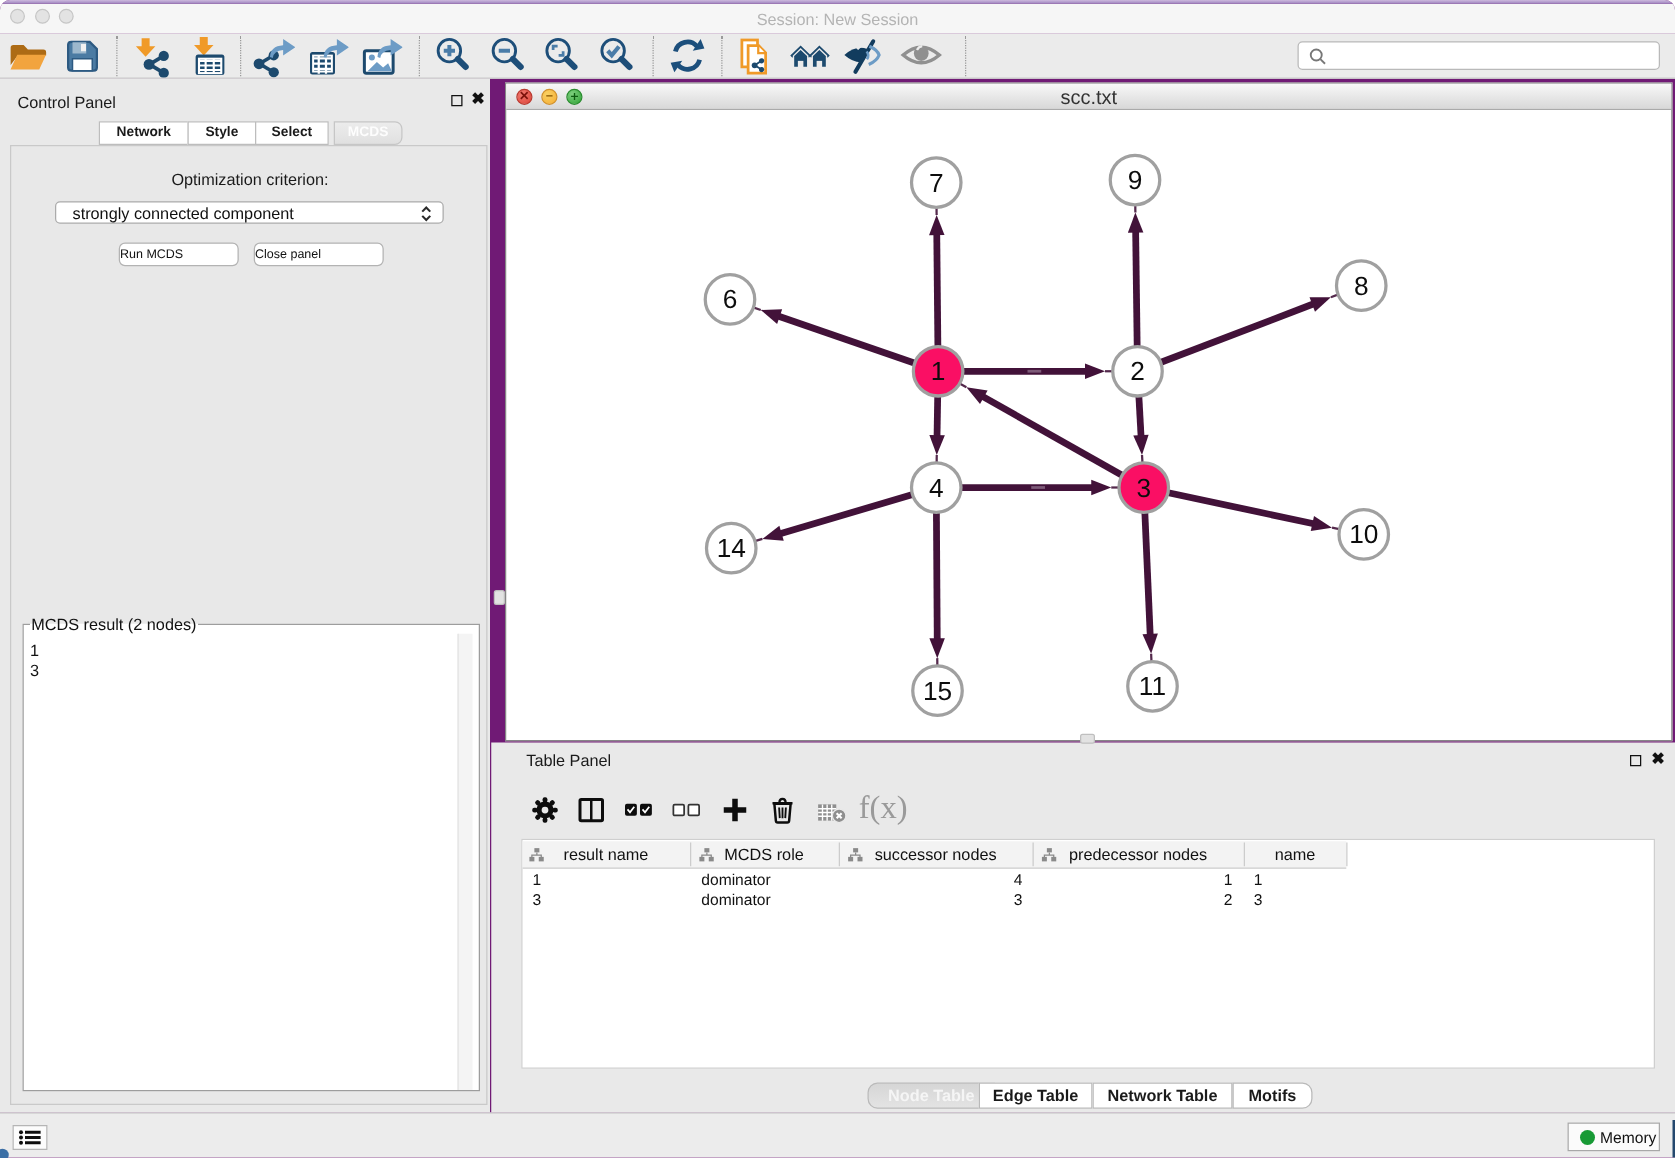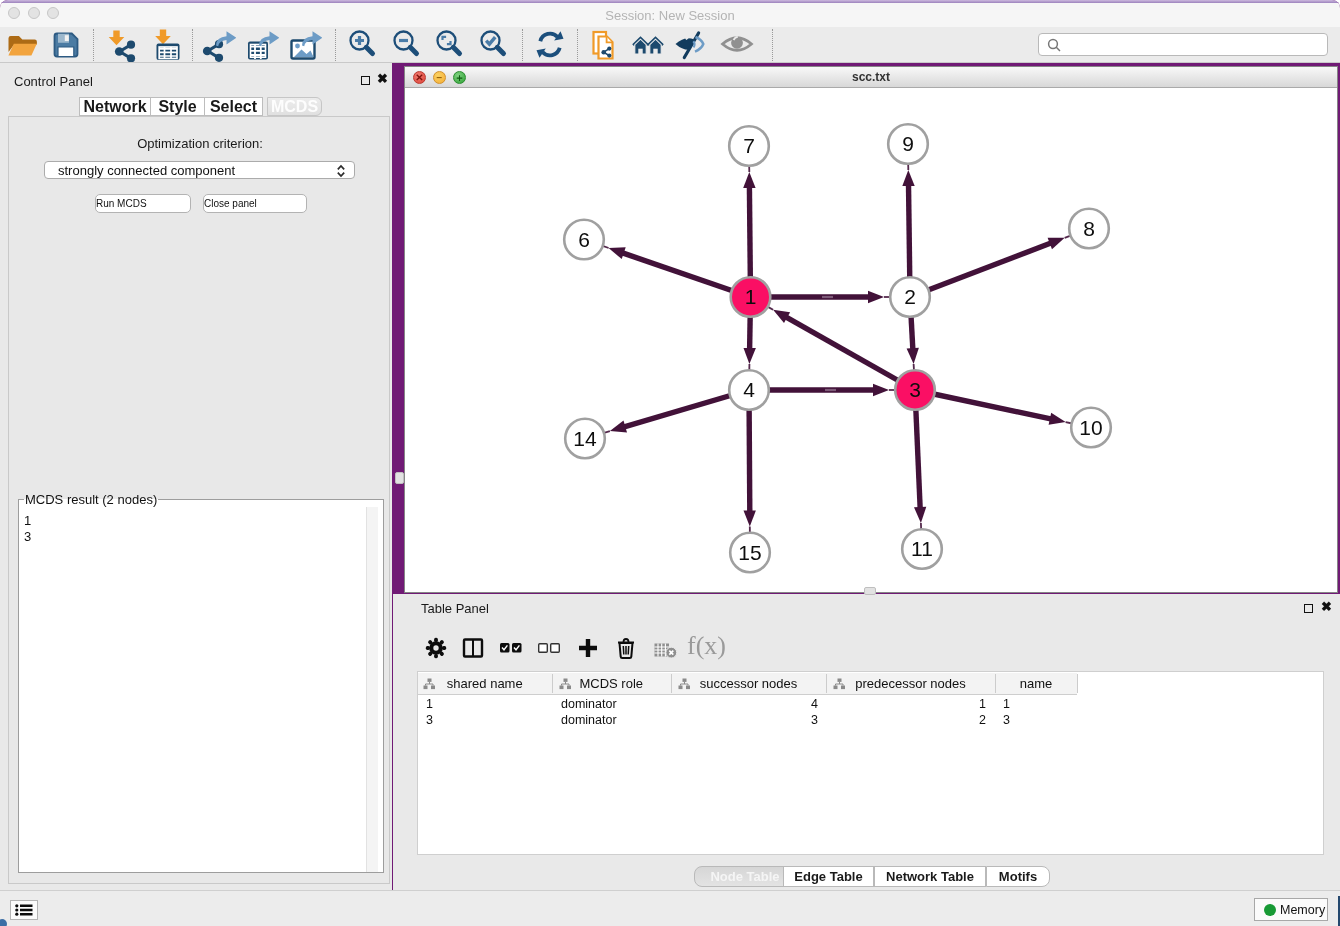--- a/index.html
+++ b/index.html
@@ -11,33 +11,33 @@
 .apptitle{position:absolute;top:5px;left:0;width:1340px;text-align:center;font-size:13px;color:#b4b4b4}
 .toolbar{position:absolute;top:27px;left:0;width:1340px;height:36px;background:#ebebeb;border-bottom:1px solid #c9c9c9}
 .tsep{position:absolute;top:2px;height:32px;width:0;border-left:1px dotted #9a9a9a}
 .ticon{position:absolute;top:1px}
 .searchbox{position:absolute;left:1038px;top:6px;width:290px;height:23px;background:#fff;border:1px solid #b9b9b9;border-radius:4px}
 
 .cp{position:absolute;left:0;top:63px;width:392px;height:827px;background:#e9e9e9}
 .cptitle{position:absolute;left:14px;top:11px;font-size:13px;color:#1a1a1a}
 .sqbtn{position:absolute;width:9px;height:9px;border:1.5px solid #111;top:13px}
 .xbtn{position:absolute;top:8px;font-size:13px;font-weight:bold;color:#111}
-.tab{position:absolute;top:34px;height:19px;background:#fff;border:1px solid #bdbdbd;font-size:16px;font-weight:700;color:#1a1a1a;text-align:center;line-height:17px}
+.tab{position:absolute;top:34px;height:19px;background:#fff;border:1px solid #bdbdbd;font-size:11px;font-weight:700;color:#1a1a1a;text-align:center;line-height:17px}
 .panel{position:absolute;left:8px;top:53px;width:382px;height:768px;background:#e8e8e8;border:1px solid #c9c9c9}
 .optlabel{position:absolute;left:0;top:19px;width:382px;text-align:center;font-size:13px;color:#1a1a1a}
 .dropdown{position:absolute;left:35px;top:44px;width:311px;height:18px;background:#fff;border:1px solid #ababab;border-radius:4px;font-size:13px;color:#111;line-height:17px;padding-left:13px}
 .btn{position:absolute;height:19px;background:#fff;border:1px solid #b3b3b3;border-radius:5px;font-size:10px;color:#111;line-height:18px}
 fieldset.mcds{position:absolute;left:9px;top:375px;width:366px;height:381px;background:#fff;border:1px solid #9d9d9d;border-radius:0}
 fieldset.mcds legend{font-size:13px;color:#111;margin-left:5px;padding:0 1px}
 .mcdstext{position:absolute;left:5px;top:6px;font-size:13px;color:#111;line-height:16px}
 .mcdsscroll{position:absolute;right:5px;top:0px;width:12px;height:100%;background:#f4f4f4;border-left:1px solid #e2e2e2}
 
 .netwin{position:absolute;left:404px;top:66px;width:934px;height:527px;border:1px solid #868686;background:#fff}
 .nettb{position:absolute;left:0;top:0;width:932px;height:21px;background:linear-gradient(#f8f8f8,#d8d8d8);border-bottom:1px solid #aaa}
-.nettitle{position:absolute;left:0;top:3px;width:932px;text-align:center;font-size:12px;font-weight:700;color:#333}
+.nettitle{position:absolute;left:0;top:3px;width:932px;text-align:center;font-size:16px;font-weight:400;color:#333}
 .light{position:absolute;top:4px;width:13px;height:13px;border-radius:50%;font-size:10px;font-weight:bold;text-align:center;line-height:12px}
 
 .tp{position:absolute;left:393px;top:594px;width:947px;height:296px;background:#e9e9e9}
 .tptitle{position:absolute;left:28px;top:7px;font-size:13px;color:#1a1a1a}
 .tbl{position:absolute;left:417px;top:671px;width:907px;height:184px;background:#fff;border:1px solid #cfcfcf}
 .thead{position:absolute;left:0;top:1px;width:659px;height:22px;background:#f3f3f3;border-bottom:1px solid #cecece}
 .th{position:absolute;top:4px;font-size:13px;color:#111;text-align:center}
 .thsep{position:absolute;top:2px;height:19px;width:0;border-left:1px solid #ccc}
 .trow{position:absolute;font-size:12.5px;color:#111;height:16px;line-height:16px}
 .btabs{position:absolute;left:694px;top:866px;height:21px}
@@ -330,21 +330,21 @@
     </svg>
     <svg class="abs" style="left:653px;top:638px" width="24" height="24" viewBox="0 0 24 24">
       <rect x="1.5" y="5.5" width="14.5" height="13" fill="#8f8f8f"></rect>
       <path d="M1.5 9 h14.5 M1.5 12 h14.5 M1.5 15 h14.5 M5 5.5 v13 M8.7 5.5 v13 M12.4 5.5 v13" stroke="#fff" stroke-width="1.1"></path>
       <circle cx="18.3" cy="14.6" r="5.4" fill="#8f8f8f" stroke="#e9e9e9" stroke-width="1"></circle>
       <path d="M16.3 12.6 l4 4 M20.3 12.6 l-4 4" stroke="#fff" stroke-width="1.7"></path>
     </svg>
     <div class="abs" style="left:687px;top:631px;font-family:'Liberation Serif',serif;font-size:26px;color:#9a9a9a">f(x)</div>
     <div class="tbl" id="tbl">
       <div class="thead"></div>
-      <div class="th" style="left:0px;width:133.5px">shared name</div>
+      <div class="th" style="left:0px;width:133.5px">result name</div>
       <div class="th" style="left:133.5px;width:119.5px">MCDS role</div>
       <div class="th" style="left:253px;width:155px">successor nodes</div>
       <div class="th" style="left:408px;width:169px">predecessor nodes</div>
       <div class="th" style="left:577px;width:82px">name</div>
       <div class="thsep" style="left:133.5px"></div>
       <div class="thsep" style="left:253px"></div>
       <div class="thsep" style="left:408px"></div>
       <div class="thsep" style="left:577px"></div>
       <div class="thsep" style="left:659px"></div>
       <svg class="abs" style="left:4.5px;top:6px" width="13" height="12" viewBox="0 0 13 12">

